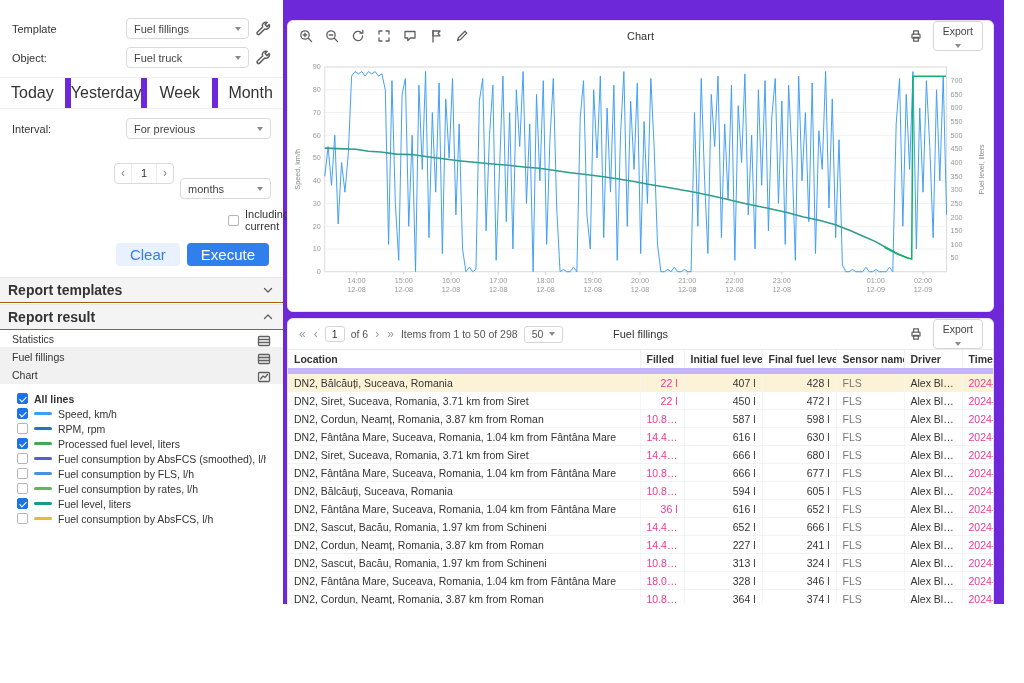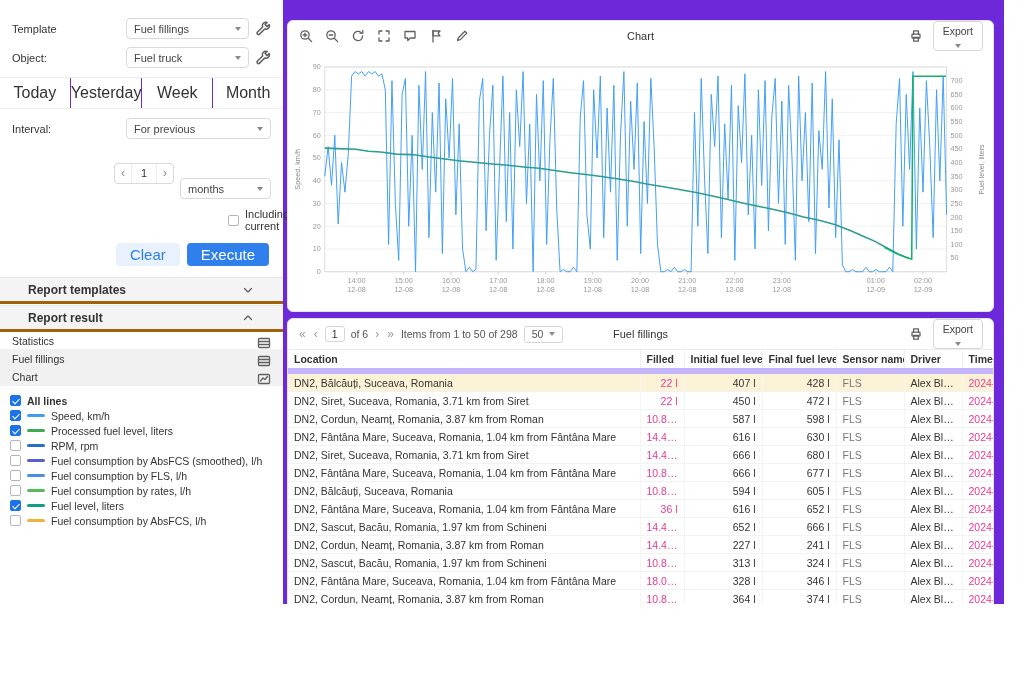--- a/index.html
+++ b/index.html
@@ -13,38 +13,38 @@
   .frow > label { width:108px; font-size:11px; color:#333; flex:none; }
   .sel { flex:1; display:flex; justify-content:space-between; align-items:center; gap:6px;
          border:1px solid #d9d9d9; border-radius:4px; height:21px; padding:0 7px;
          font-size:11px; color:#444; background:#fff; cursor:pointer; min-width:0; }
   .sel span.val { overflow:hidden; white-space:nowrap; text-overflow:ellipsis; }
   .caret { width:0; height:0; border-left:3.5px solid transparent; border-right:3.5px solid transparent;
            border-top:4px solid #8a8a8a; flex:none; }
   .tool { width:16px; height:16px; flex:none; display:inline-flex; align-items:center; justify-content:center; cursor:pointer; }
   .tabs { display:flex; border-top:1px solid #efefef; border-bottom:1px solid #efefef; margin:5px 0; }
   .tab { flex:1; text-align:center; font-size:16px; color:#333; padding:6px 0; cursor:pointer; }
-  .tab + .tab { border-left:1px solid #6d28d9; }
+  .tab + .tab { border-left:6px solid #6d28d9; }
   .stepper { display:flex; align-items:center; border:1px solid #d9d9d9; border-radius:4px; height:21px; background:#fff; }
   .stepper .arrow { padding:0 6px; color:#888; font-size:12px; cursor:pointer; line-height:19px; }
   .stepper input { width:26px; height:19px; border:none; border-left:1px solid #eee; border-right:1px solid #eee;
                    text-align:center; font-size:11px; color:#333; outline:none; }
   .indent { margin-left:114px; }
   .cbrow { display:flex; align-items:center; gap:6px; font-size:11px; color:#333; padding:5px 12px; }
   .btnrow { display:flex; justify-content:flex-end; gap:7px; padding:6px 14px 10px; }
   .btn { border:none; border-radius:4px; font-size:15px; height:23px; padding:0 14px; cursor:pointer; }
   .btn.light { background:#e8f1fd; color:#2f80ed; }
   .btn.primary { background:#2f80ed; color:#fff; }
   .secbar { display:flex; justify-content:space-between; align-items:center; background:#f4f4f4;
-            border-top:1px solid #e7e7e7; border-bottom:3px solid #a16207; padding:4px 28px;
-            font-size:12px; font-weight:700; color:#333; cursor:pointer; margin-top:1px; }
+            border-top:1px solid #e7e7e7; border-bottom:1px solid #a16207; padding:4px 8px;
+            font-size:14px; font-weight:700; color:#333; cursor:pointer; margin-top:1px; }
   .ritem { display:flex; justify-content:space-between; align-items:flex-start; padding:3px 12px;
            font-size:10.5px; color:#333; border-bottom:1px solid #f1f1f1; cursor:pointer; height:18px; }
   .ritem.active { background:#f1f1f1; }
-  .legend { padding:7px 10px; }
+  .legend { padding:7px 17px; }
   .litem { display:flex; align-items:center; gap:6px; height:15px; font-size:10.5px; color:#333;
            white-space:nowrap; overflow:hidden; cursor:pointer; }
   .litem.all { font-weight:700; }
   .cb { width:11px; height:11px; border:1px solid #b5b5b5; border-radius:2px; background:#fff; position:relative; flex:none; }
   .cb.checked { background:#1a73e8; border-color:#1a73e8; }
   .cb.checked::after { content:""; position:absolute; left:3px; top:0.5px; width:3px; height:6px;
                        border:solid #fff; border-width:0 1.5px 1.5px 0; transform:rotate(45deg); }
   .swatch { width:18px; height:3px; border-radius:2px; flex:none; }
 
   
@@ -200,28 +200,28 @@
         <div class="litem all">
           <span class="cb checked"></span>
           <span>All lines</span>
         </div>
         <div class="litem">
           <span class="cb checked"></span>
           <span class="swatch" style="background: rgb(60, 161, 246);"></span>
           <span>Speed, km/h</span>
         </div>
         <div class="litem">
+          <span class="cb"></span>
+          <span class="swatch" style="background: rgb(36, 113, 200);"></span>
+          <span>RPM, rpm</span>
+        </div>
+        <div class="litem">
           <span class="cb checked"></span>
           <span class="swatch" style="background: rgb(63, 170, 79);"></span>
           <span>Processed fuel level, liters</span>
-        </div>
-        <div class="litem">
-          <span class="cb"></span>
-          <span class="swatch" style="background: rgb(36, 113, 200);"></span>
-          <span>RPM, rpm</span>
         </div>
         <div class="litem">
           <span class="cb"></span>
           <span class="swatch" style="background: rgb(85, 96, 200);"></span>
           <span>Fuel consumption by AbsFCS (smoothed), l/h</span>
         </div>
         <div class="litem">
           <span class="cb"></span>
           <span class="swatch" style="background: rgb(74, 144, 226);"></span>
           <span>Fuel consumption by FLS, l/h</span>

